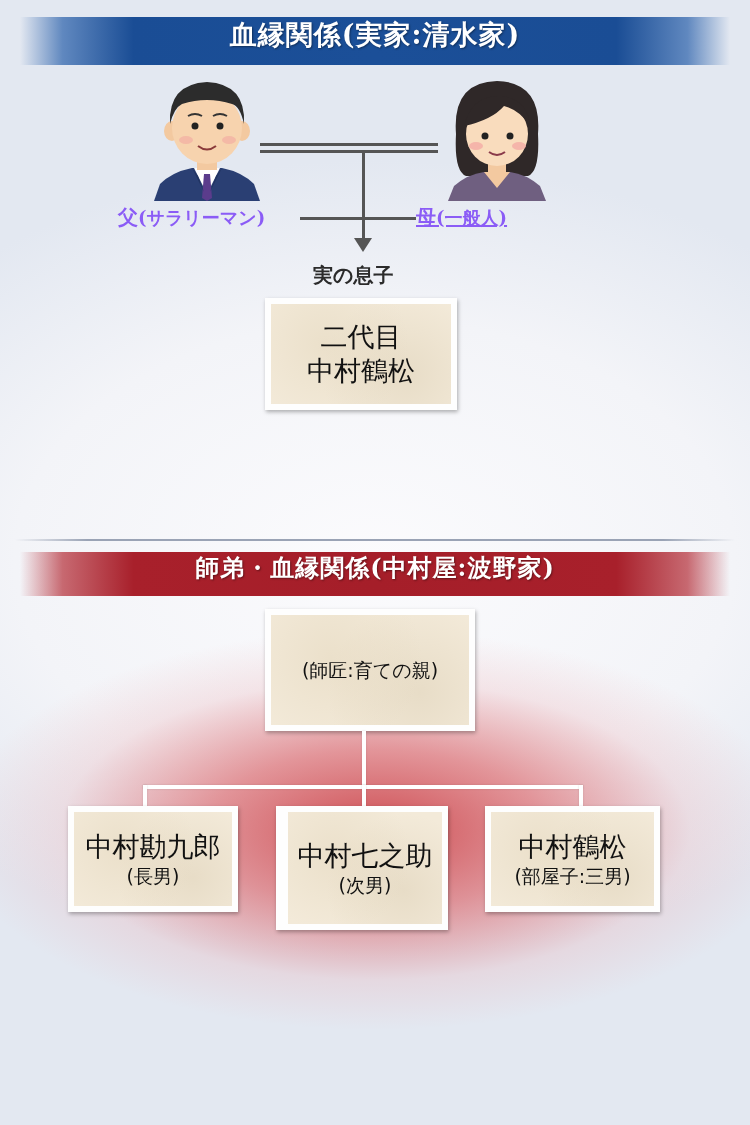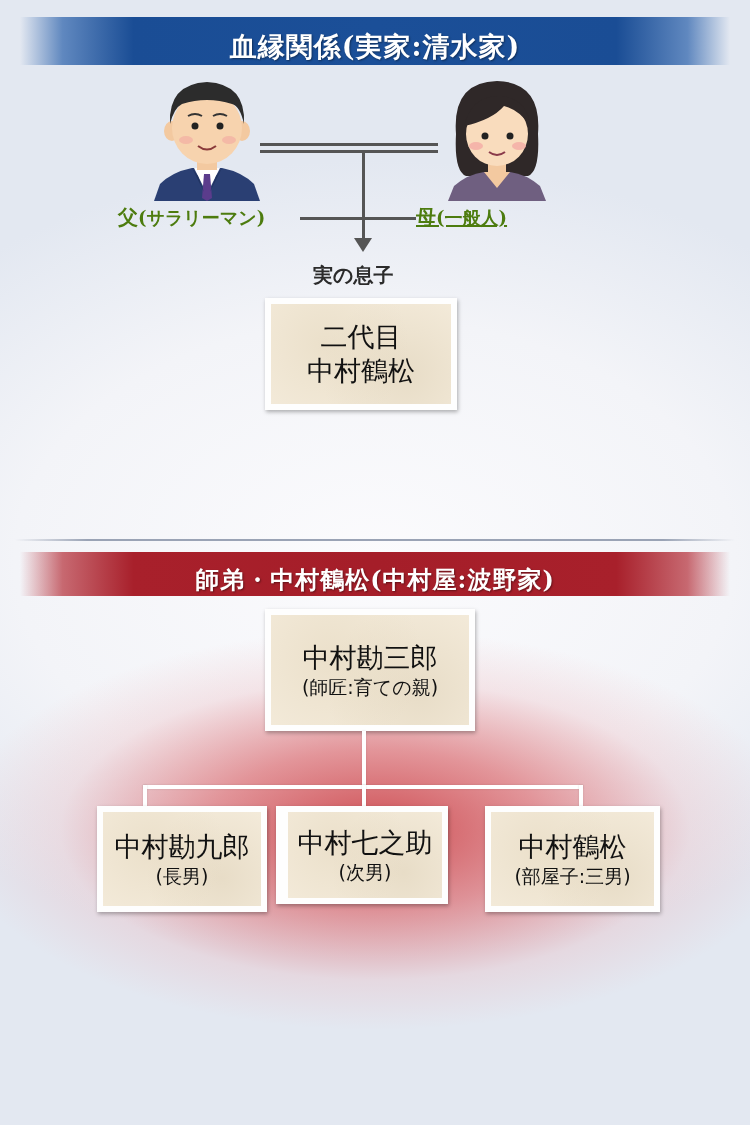--- a/index.html
+++ b/index.html
@@ -10,21 +10,21 @@
       background:
         radial-gradient(ellipse 420px 200px at 375px 830px, rgba(200,50,55,0.85) 0%, rgba(215,85,90,0.6) 40%, rgba(235,170,175,0.25) 75%, rgba(240,210,215,0) 100%),
         radial-gradient(ellipse 600px 400px at 375px 560px, #fbfbfd 0%, #f3f4f8 60%, #e3e8f1 100%);
     }
     .band {
       position: absolute;
       left: 20px;
       width: 710px;
       height: 48px;
       display: flex;
-      align-items: flex-end;
+      align-items: flex-start;
       justify-content: center;
       color: #ffffff;
       font-family: "DejaVu Serif", serif;
       font-weight: bold;
       font-size: 27px;
       letter-spacing: 1px;
       text-shadow: 1px 1px 2px rgba(0,0,0,0.4);
     }
     .band-blue {
       top: 17px;
@@ -51,21 +51,21 @@
     }
     .person svg { width: 100%; height: 100%; }
     .person-father { left: 152px; top: 76px; }
     .person-mother { left: 442px; top: 76px; }
     .parent-label {
       position: absolute;
       top: 204px;
       font-family: "DejaVu Serif", serif;
       font-weight: bold;
       font-size: 20px;
-      color: #4d7c0f;
+      color: #8b5cf6;
     }
     .parent-label .paren { font-size: 18px; }
     .label-father { left: 118px; }
     .label-mother { left: 416px; text-decoration: underline; }
     .line { position: absolute; background: #555; }
     .son-label {
       position: absolute;
       top: 262px;
       left: 313px;
       font-family: "DejaVu Serif", serif;
@@ -163,44 +163,43 @@
 <div class="card" style="left:265px; top:298px; width:192px; height:112px;">
   <div class="card-inner">
     <div class="card-title">二代目</div>
     <div class="card-title">中村鶴松</div>
   </div>
 </div>
 
 <div class="divider"></div>
 
 <div class="band band-red">
-  <span>師弟・中村鶴松(中村屋:波野家)</span>
+  <span>師弟・血縁関係(中村屋:波野家)</span>
 </div>
 
 <div class="card" style="left:265px; top:609px; width:210px; height:122px;">
   <div class="card-inner">
-    <div class="card-title">中村勘三郎</div>
     <div class="card-sub">(師匠:育ての親)</div>
   </div>
 </div>
 
 <div class="wline" style="left:362px; top:731px; width:4px; height:56px;"></div>
 <div class="wline" style="left:143px; top:785px; width:440px; height:4px;"></div>
 <div class="wline" style="left:143px; top:785px; width:4px; height:22px;"></div>
 <div class="wline" style="left:362px; top:785px; width:4px; height:22px;"></div>
 <div class="wline" style="left:579px; top:785px; width:4px; height:22px;"></div>
 
-<div class="card" style="left:68px; top:806px; width:170px; height:106px;margin-left:29px;">
+<div class="card" style="left:68px; top:806px; width:170px; height:106px;">
   <div class="card-inner">
     <div class="card-title">中村勘九郎</div>
     <div class="card-sub">(長男)</div>
   </div>
 </div>
 
-<div class="card" style="left:276px; top:806px; width:172px; height:98px;padding-left:12px;">
+<div class="card" style="left:276px; top:806px; width:172px; height:124px;padding-left:12px;">
   <div class="card-inner">
     <div class="card-title">中村七之助</div>
     <div class="card-sub">(次男)</div>
   </div>
 </div>
 
 <div class="card" style="left:485px; top:806px; width:175px; height:106px;">
   <div class="card-inner">
     <div class="card-title">中村鶴松</div>
     <div class="card-sub">(部屋子:三男)</div>

